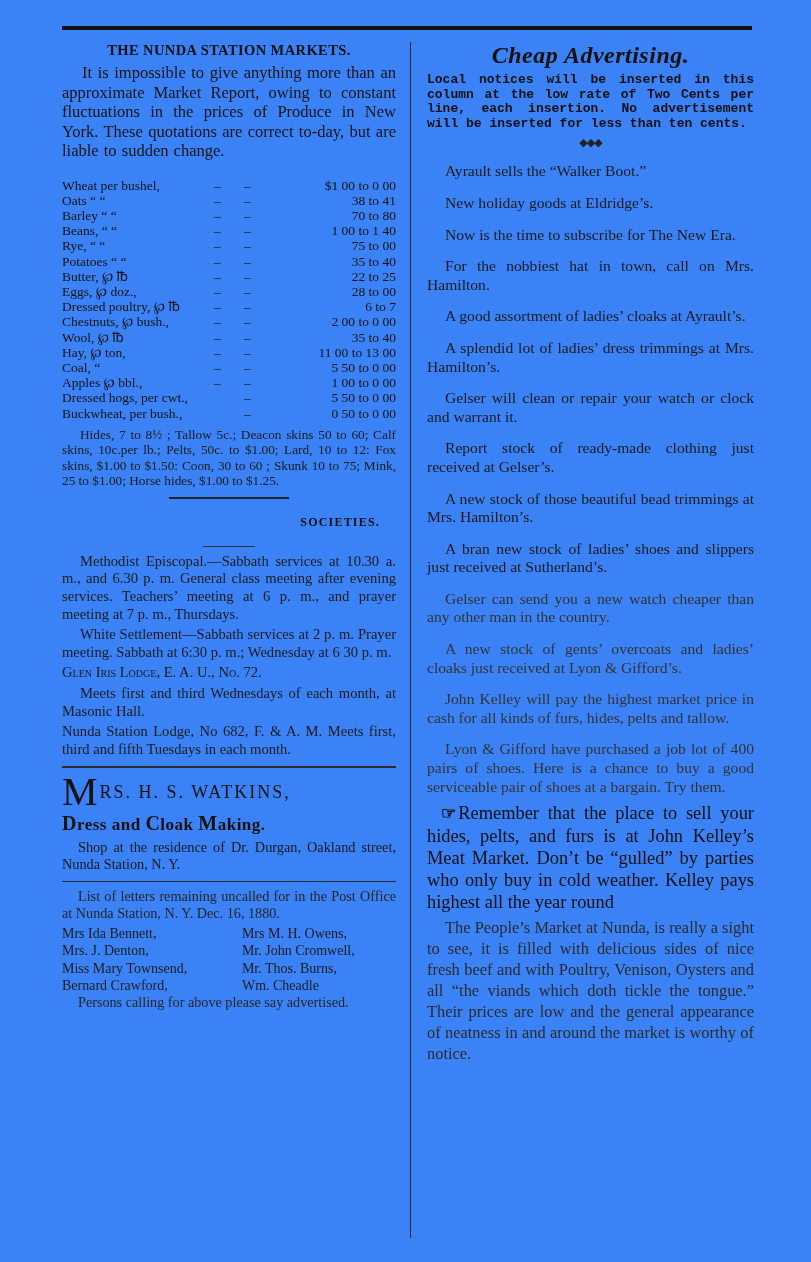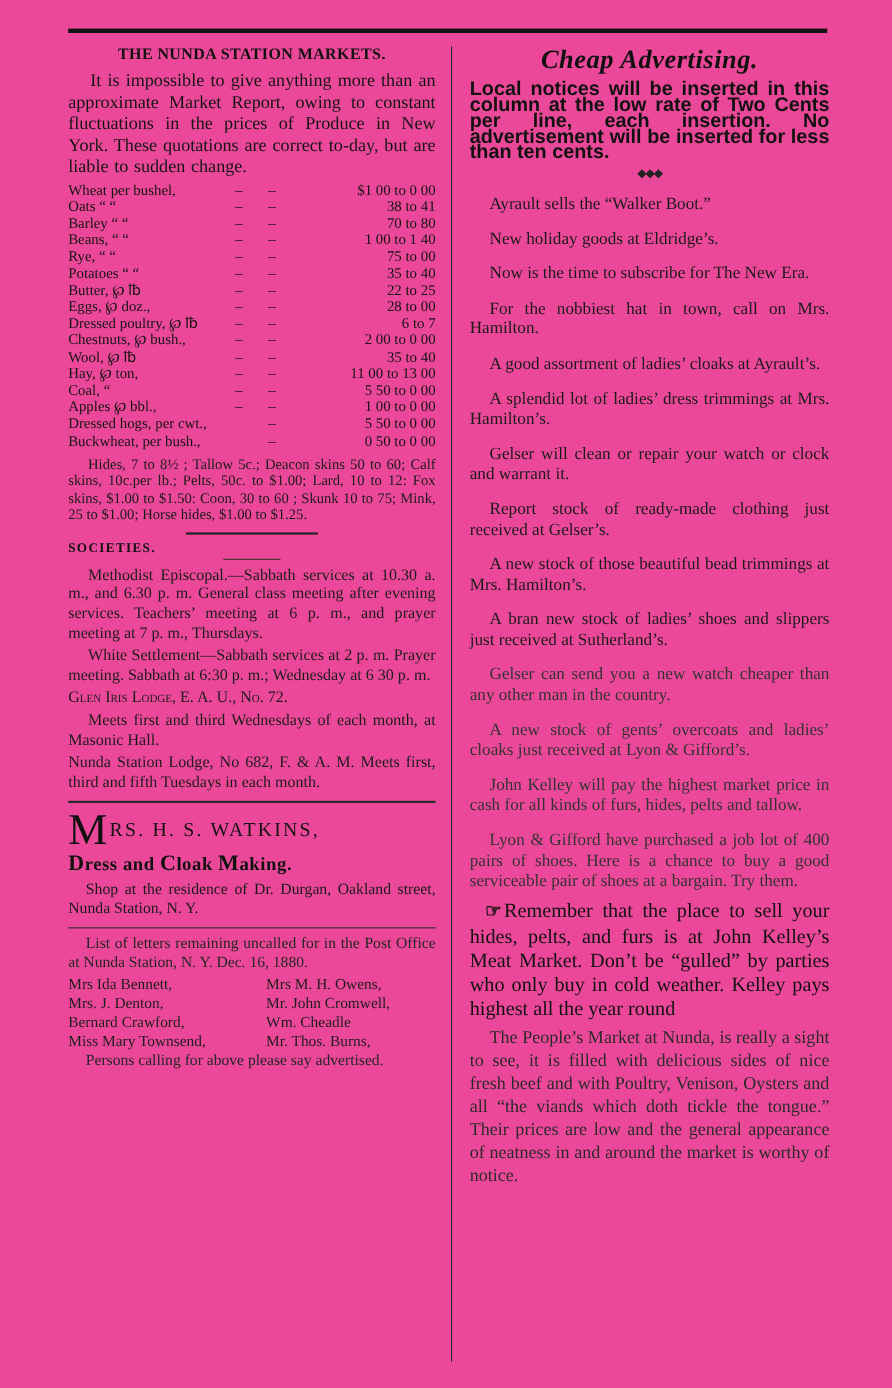--- a/index.html
+++ b/index.html
@@ -11,21 +11,21 @@
     width: 811px;
     height: 1262px;
     font-family: "Liberation Serif", serif;
     color: #1a1a1a;
     overflow: hidden;
   }
   .page {
     position: relative;
     width: 811px;
     height: 1262px;
-    background: #ec4899;
+    background: #3b82f6;
     box-sizing: border-box;
     padding: 0;
   }
   .top-rule {
     position: absolute;
     top: 26px;
     left: 62px;
     width: 690px;
     height: 4px;
     background: #111;
@@ -67,21 +67,21 @@
     text-align: justify;
     text-indent: 20px;
     color: #151515;
     word-spacing: 1px;
   }
   table.prices {
     width: 100%;
     border-collapse: collapse;
     font-size: 13.5px;
     line-height: 15.2px;
-    margin-top: 4px;
+    margin-top: 17px;
     color: #141414;
   }
   table.prices td {
     padding: 0;
     vertical-align: baseline;
     white-space: nowrap;
   }
   td.item { width: 42%; }
   td.d1, td.d2 { width: 9%; text-align: center; }
   td.val { text-align: right; width: 40%; padding-right: 2px; }
@@ -99,25 +99,25 @@
     background: #222;
     margin: 9px auto 5px auto;
   }
   .tiny-rule {
     width: 52px;
     height: 1px;
     background: #333;
     margin: 2px auto 6px auto;
   }
   .sec-hdr {
-    text-align: left;
+    text-align: right;
     font-size: 12px;
     font-weight: bold;
     letter-spacing: 1.2px;
-    margin: 0;
+    margin: 16px;
     color: #111;
   }
   p.body {
     margin: 0 0 3px 0;
     font-size: 14.6px;
     line-height: 17.6px;
     text-align: justify;
     text-indent: 18px;
     color: #1c1c1c;
   }
@@ -188,23 +188,23 @@
     text-align: center;
     font-family: "Liberation Serif", serif;
     font-style: italic;
     font-size: 24px;
     font-weight: bold;
     margin: 0 0 4px 0;
     letter-spacing: 0.5px;
     color: #101010;
   }
   .cheap-sub {
-    font-family: Liberation Sans, sans-serif;
-    font-weight: bold;
-    font-size: 18px;
+    font-family: Liberation Mono, monospace;
+    font-weight: bold;
+    font-size: 13px;
     line-height: 14.6px;
     text-align: justify;
     margin: 0;
     color: #111;
   }
   .diamond-rule {
     text-align: center;
     font-size: 11px;
     letter-spacing: -1px;
     color: #222;
@@ -392,26 +392,26 @@
         <tbody id="name-rows">
             <tr>
               <td class="c1">Mrs Ida Bennett,</td>
               <td class="c2">Mrs M. H. Owens,</td>
             </tr>
             <tr>
               <td class="c1">Mrs. J. Denton,</td>
               <td class="c2">Mr. John Cromwell,</td>
             </tr>
             <tr>
+              <td class="c1">Miss Mary Townsend,</td>
+              <td class="c2">Mr. Thos. Burns,</td>
+            </tr>
+            <tr>
               <td class="c1">Bernard Crawford,</td>
               <td class="c2">Wm. Cheadle</td>
-            </tr>
-            <tr>
-              <td class="c1">Miss Mary Townsend,</td>
-              <td class="c2">Mr. Thos. Burns,</td>
             </tr>
           </tbody>
       </table>
 
       <p class="letters">Persons calling for above please say advertised.</p>
     </div>
 
     <div class="col col-right">
 
       <h2 class="cheap-hdr">Cheap Advertising.</h2>

